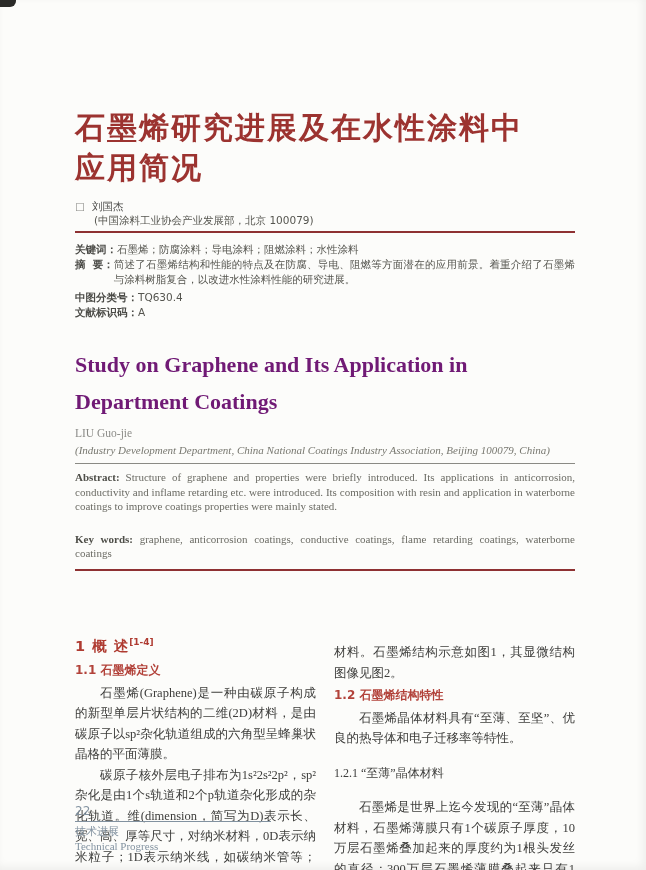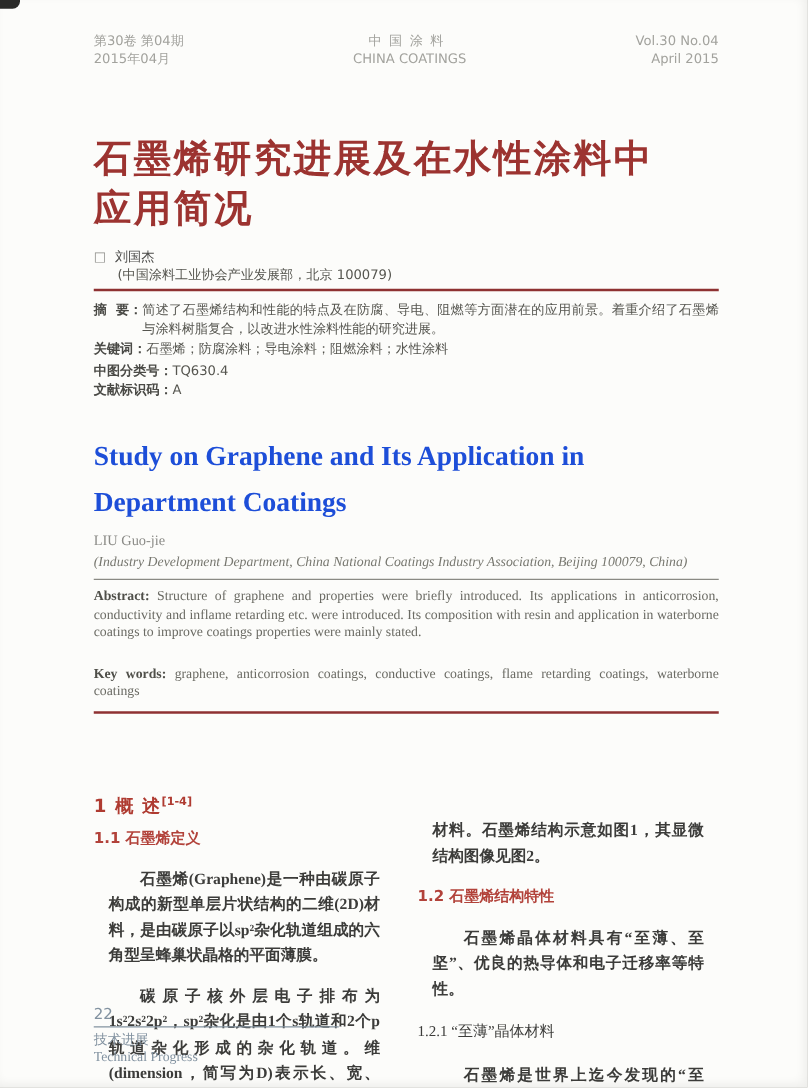--- a/index.html
+++ b/index.html
@@ -71,21 +71,21 @@
     display: flex; justify-content: space-between; flex-direction: column;
   }
   .class-row b { font-weight: bold; color: #4a4a46; }
 
   
   .en-block {
     position: absolute; top: 346px; left: 75px; width: 500px;
     font-family: "Liberation Serif", "DejaVu Serif", serif;
   }
   .en-title {
-    margin: 0; color: #1d4ed8;
+    margin: 0; color: #701a75;
     font-size: 22px; font-weight: bold; line-height: 37px;
     font-family: "Liberation Serif", "DejaVu Serif", serif;
   }
   .en-author { margin-top: 7px; color: #8b8b87; font-size: 11.5px; }
   .en-affil { margin-top: 5px; color: #77776f; font-size: 11px; font-style: italic; }
   .rule-thin {
     border: 0; border-top: 1px solid #8a8a84; margin: 7px 0 6px 0;
   }
   .en-abstract, .en-keywords {
     margin: 0; color: #6b6b64; font-size: 11px; line-height: 14.5px; text-align: justify;
@@ -110,75 +110,61 @@
   }
   .h-sec sup { font-size: 9px; letter-spacing: 0; }
   .h-sub {
     margin: 2px 0; color: #b2423a; font-size: 12px; font-weight: bold;
     font-family: "DejaVu Sans", sans-serif;
   }
   .h-sub3 {
     margin: 14px 0; color: #3c3c3a; font-size: 12px; font-weight: normal;
     font-family: Liberation Serif, serif;
   }
-  .col p { margin: 12px; text-align: justify; font-weight: bold; }
+  .col p { margin: 0; text-align: justify; }
   .col p.indent { text-indent: 2em; }
 
   
   .footer {
     position: absolute; top: 804px; left: 75px; width: 200px;
     color: #8292a0; font-size: 11px; line-height: 14px;
   }
   .footer .pageno { font-size: 12px; margin-bottom: 3px; }
   .footer .foot-rule { border: 0; border-top: 1px solid #8292a0; margin: 0 0 3px 0; width: 196px; }
   .footer .col-en { font-family: "Liberation Serif", serif; }
 </style>
 </head>
 <body>
 
 <div class="page">
   <div class="corner-mark"></div>
 
-  <div class="hdr">
-    <div class="hdr-col left">
-      <div>第30卷 第04期</div>
-      <div>2015年04月</div>
-    </div>
-    <div class="hdr-col center">
-      <div class="hdr-cn">中国涂料</div>
-      <div>CHINA COATINGS</div>
-    </div>
-    <div class="hdr-col right">
-      <div>Vol.30 No.04</div>
-      <div>April 2015</div>
-    </div>
-  </div>
 
   <h1 class="cn-title">
     <span>石墨烯研究进展及在水性涂料中</span><br>
     <span>应用简况</span>
   </h1>
 
   <div class="author-block">
     <div class="author-line">
       <span class="marker">□</span><span>刘国杰</span>
     </div>
     <div class="affil-cn">(中国涂料工业协会产业发展部，北京 100079)</div>
   </div>
 
   <hr class="rule-red-1">
 
   <div class="cn-meta">
+    <div class="hang kw-row">
+      <span class="lbl">关键词：</span>
+      <span class="txt">石墨烯；防腐涂料；导电涂料；阻燃涂料；水性涂料</span>
+    </div>
     <div class="hang">
       <span class="lbl">摘  要：</span>
       <span class="txt">简述了石墨烯结构和性能的特点及在防腐、导电、阻燃等方面潜在的应用前景。着重介绍了石墨烯与涂料树脂复合，以改进水性涂料性能的研究进展。</span>
-    </div>
-    <div class="hang kw-row">
-      <span class="lbl">关键词：</span>
-      <span class="txt">石墨烯；防腐涂料；导电涂料；阻燃涂料；水性涂料</span>
     </div>
     <div class="class-row">
       <span><b>中图分类号：</b><span>TQ630.4</span></span>
       <span><b>文献标识码：</b><span>A</span></span>
     </div>
   </div>
 
   <div class="en-block">
     <h2 class="en-title">
       <span>Study on Graphene and Its Application in</span><br>

